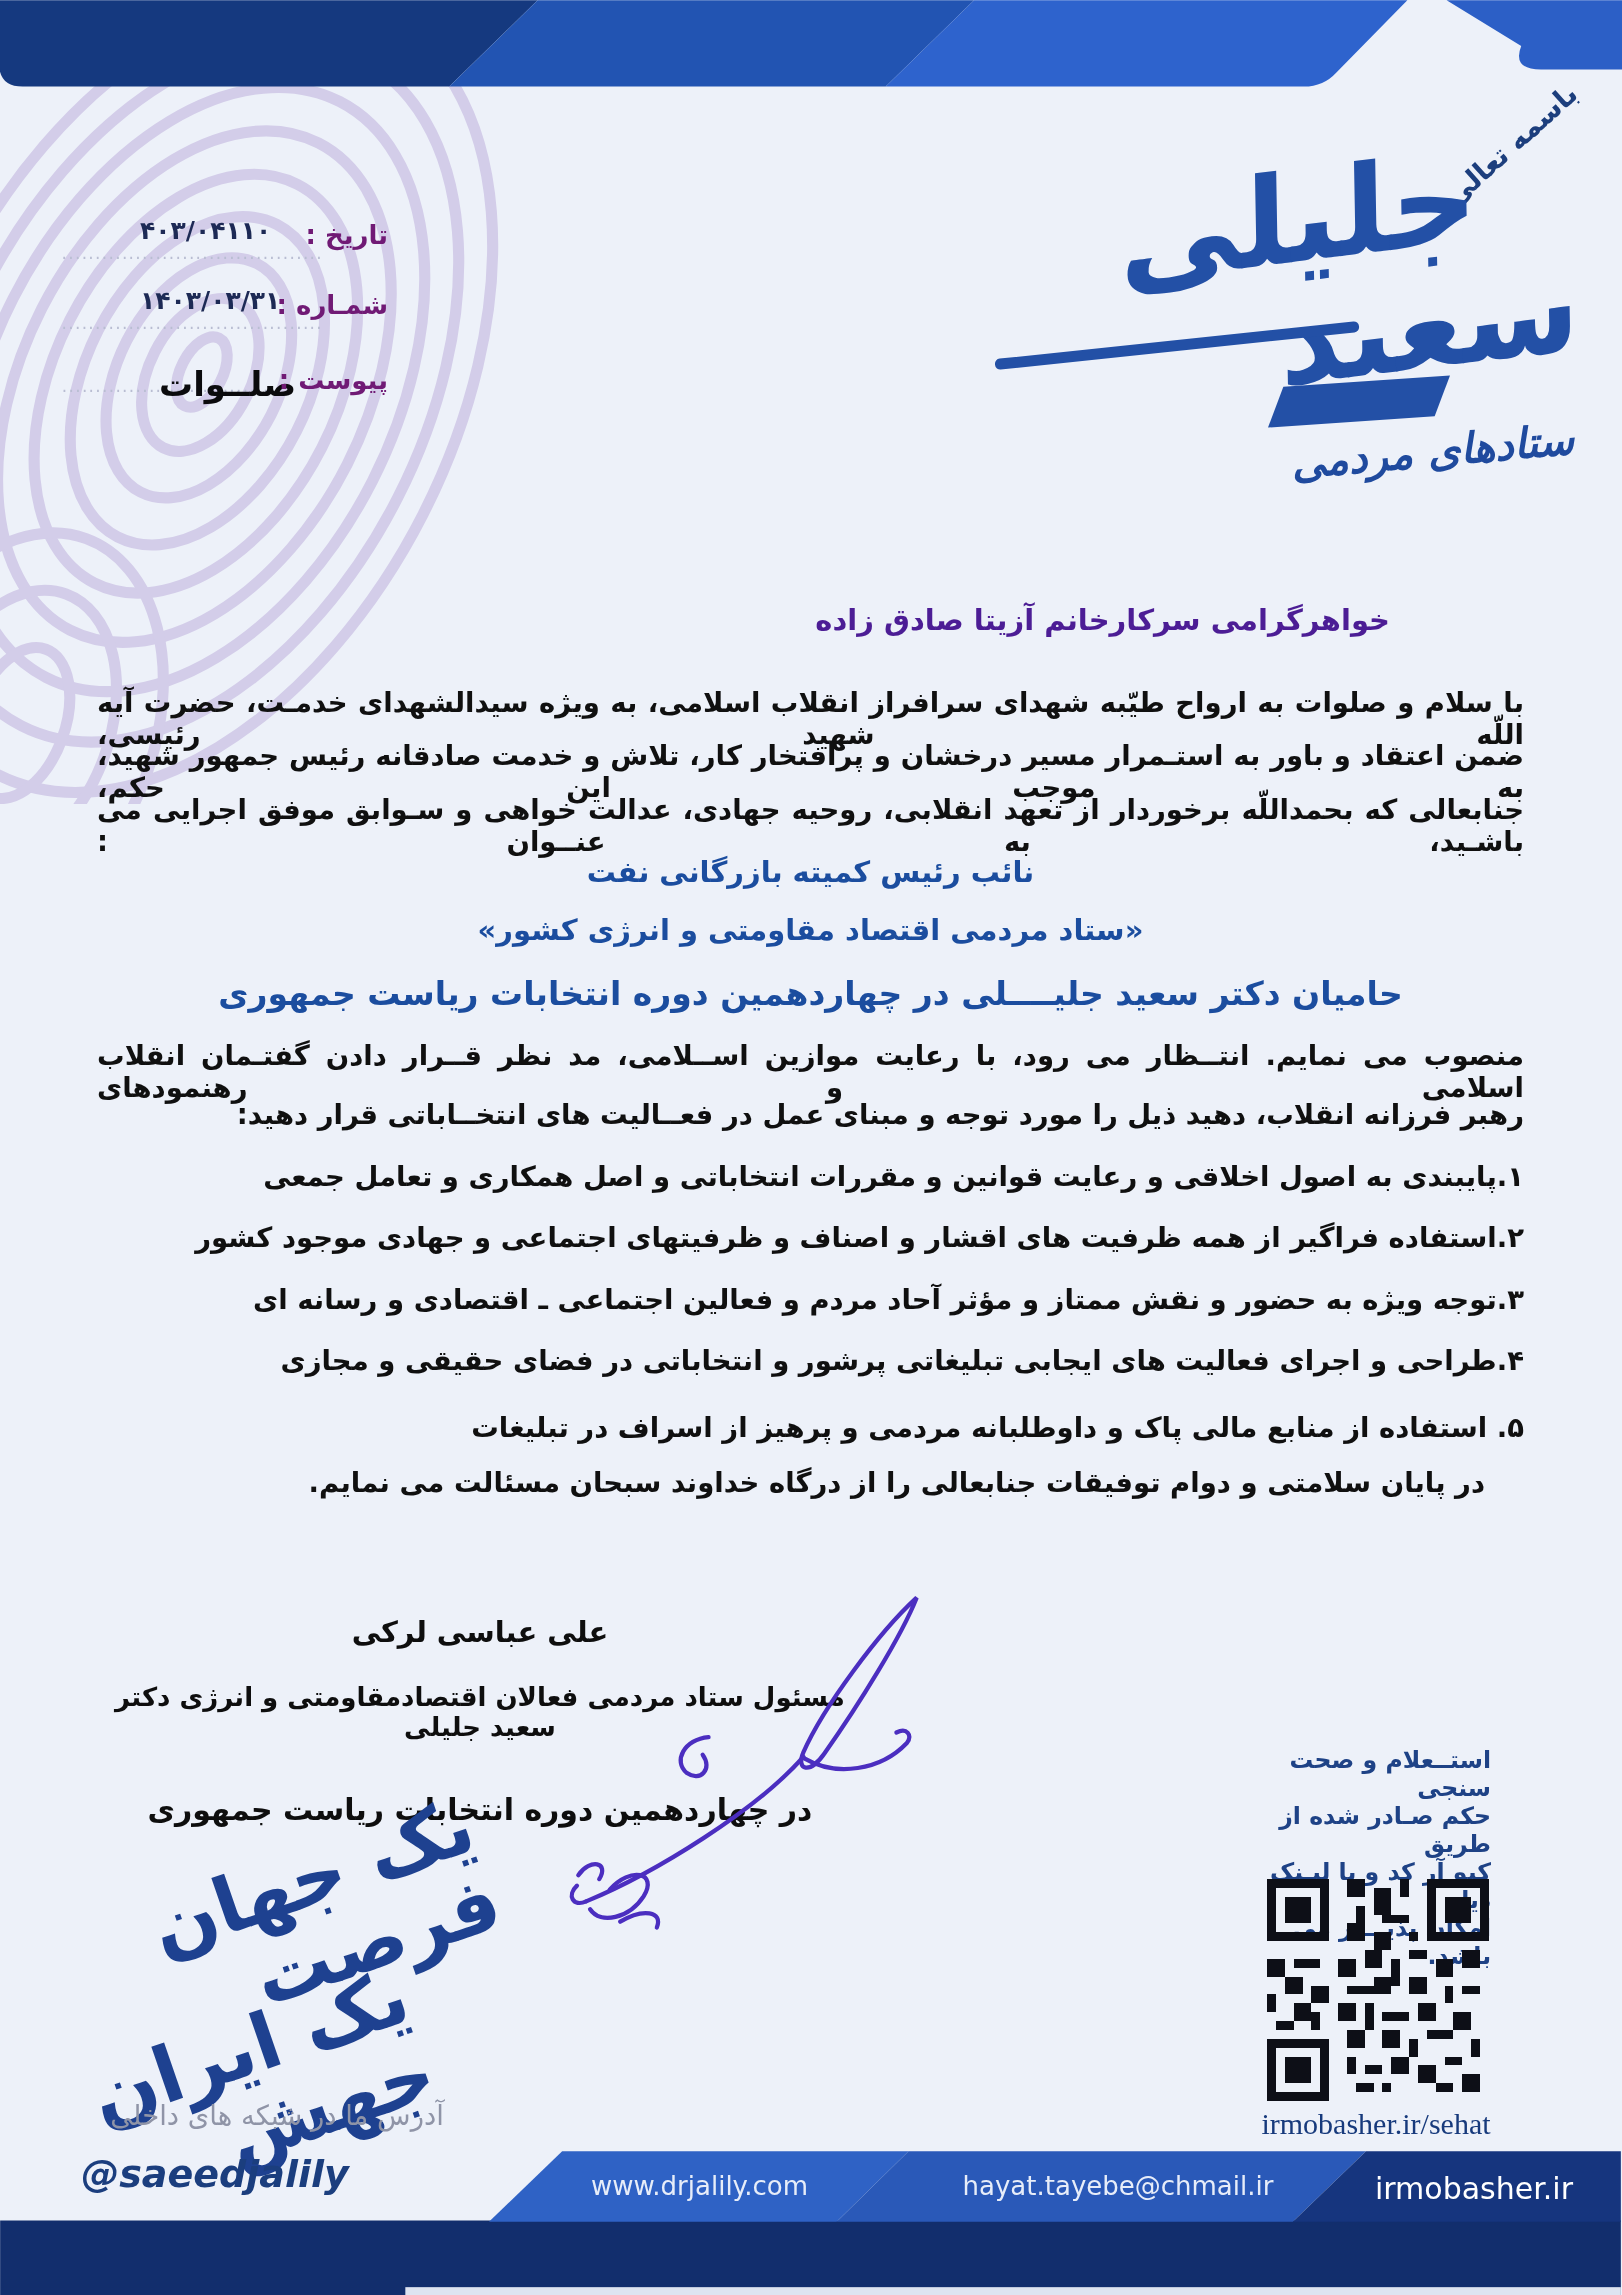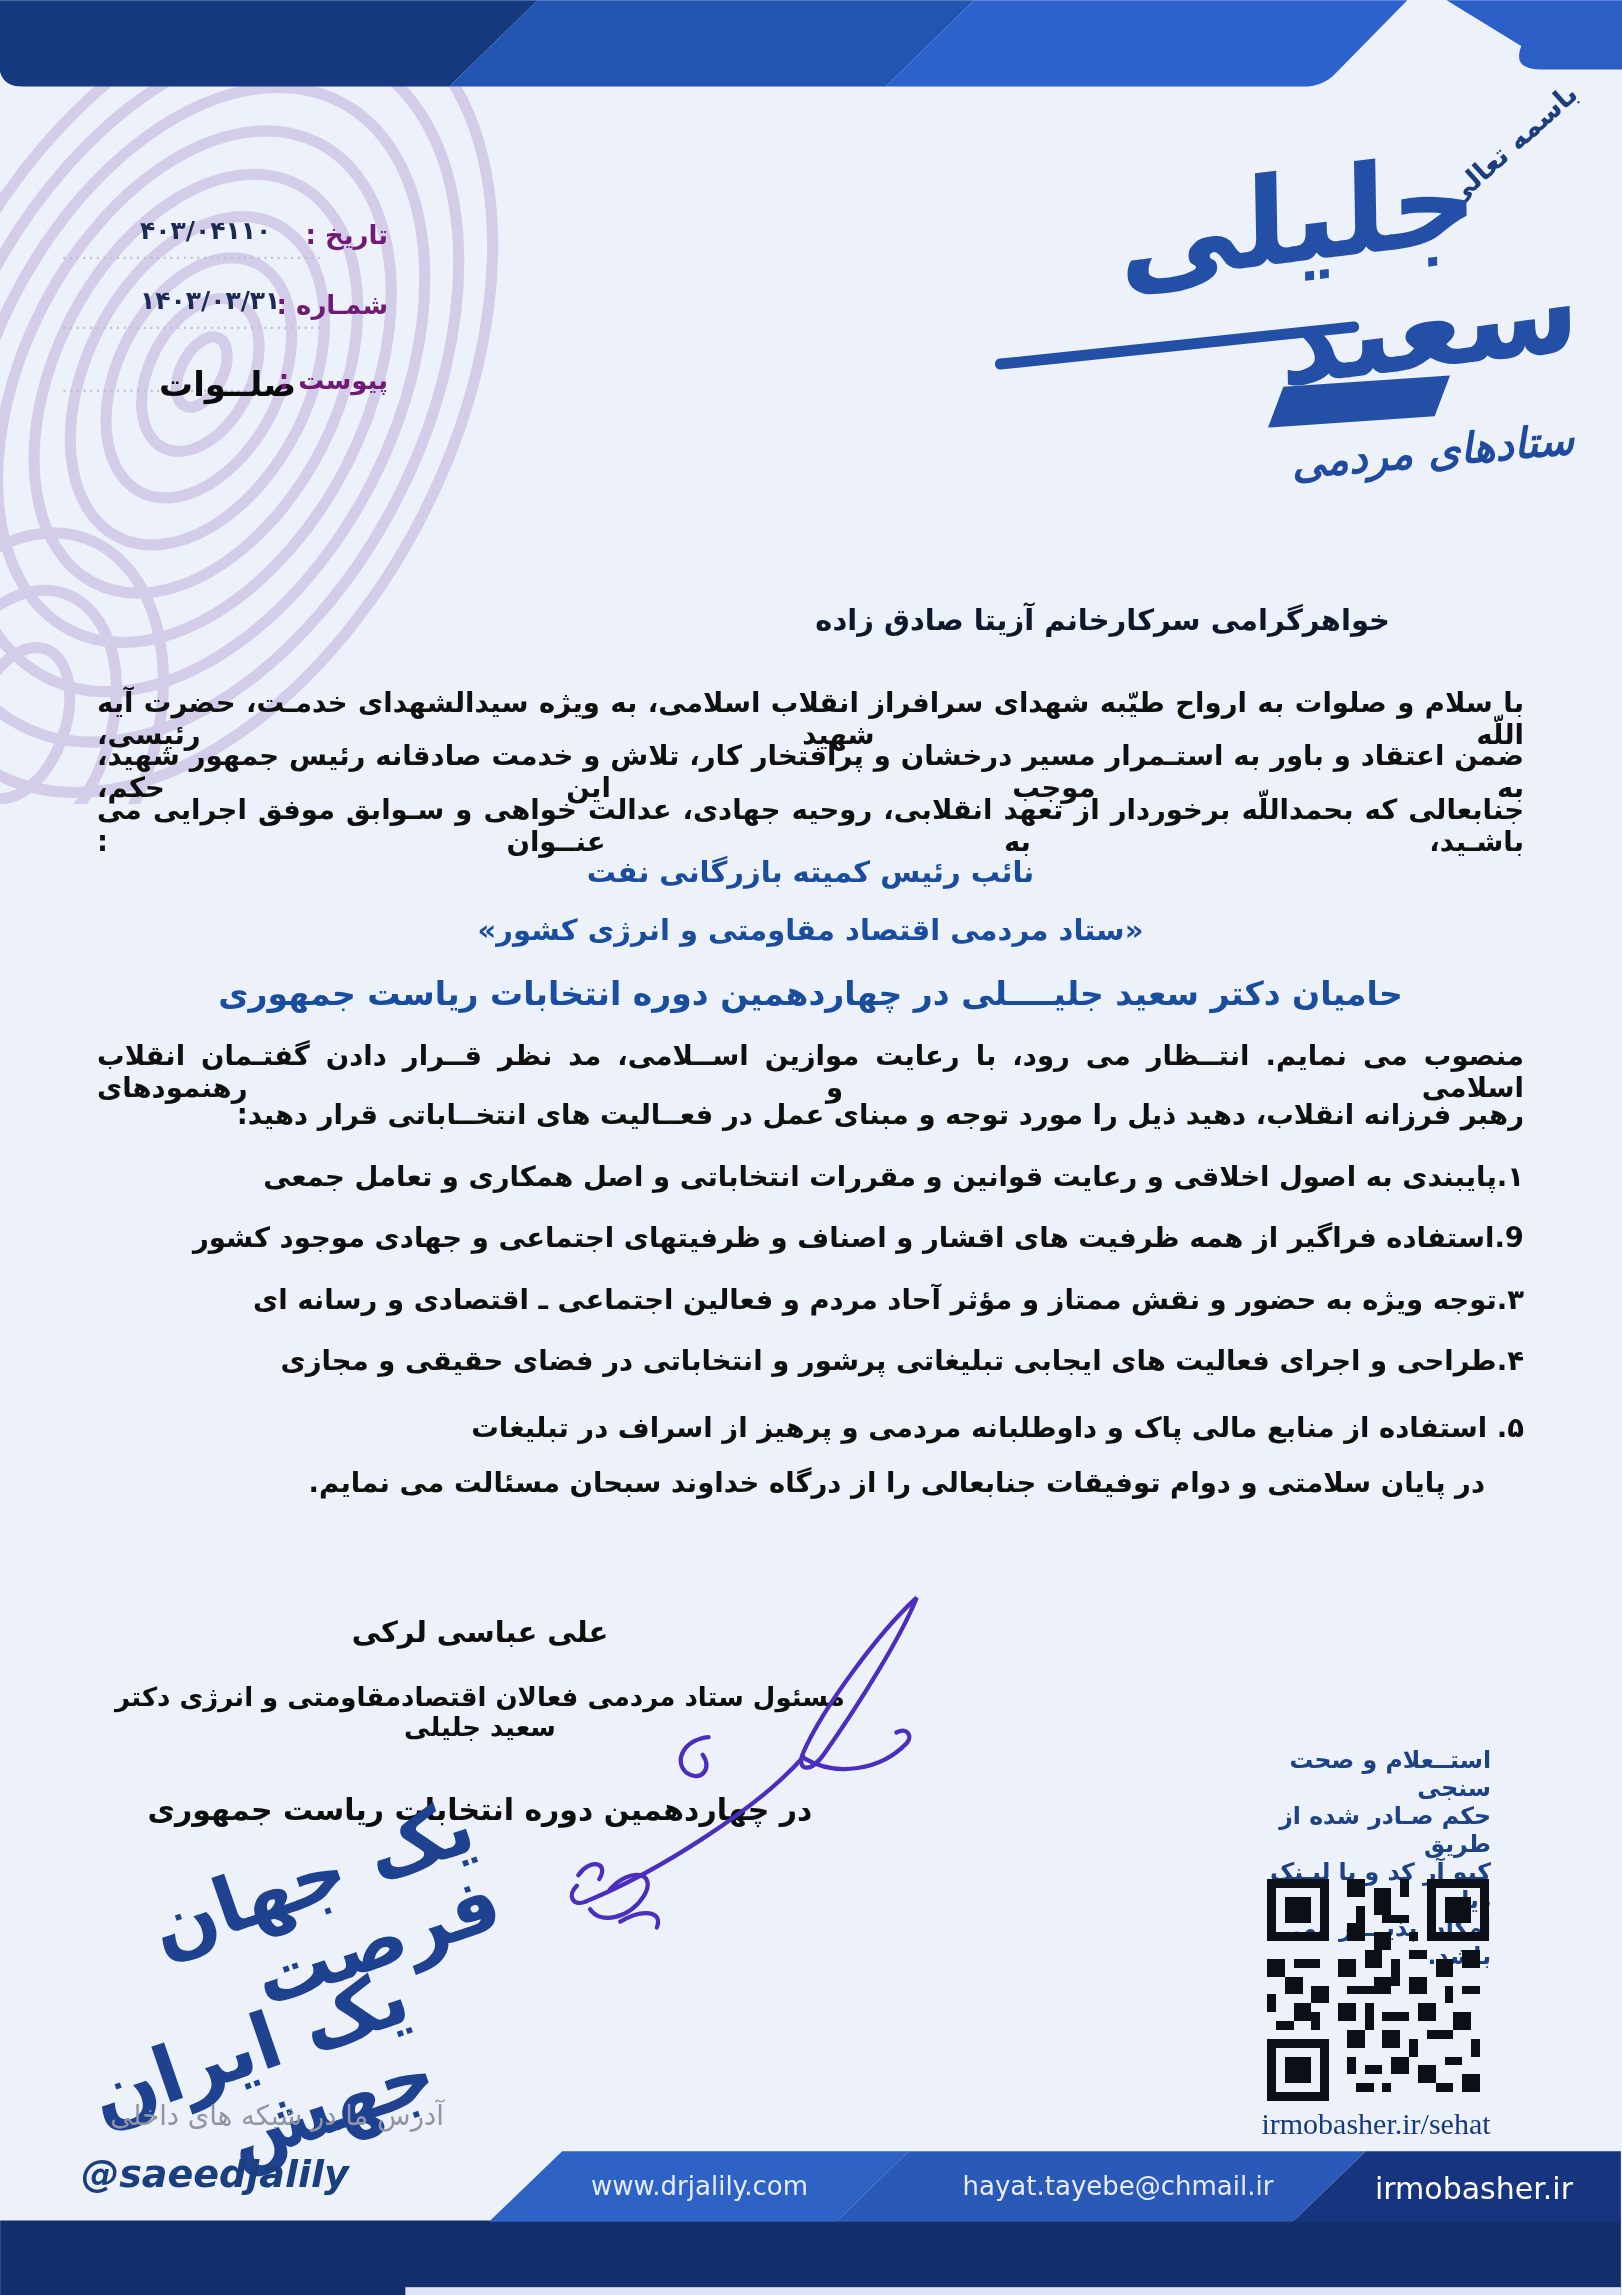--- a/index.html
+++ b/index.html
@@ -26,21 +26,21 @@
   .meta-label{position:absolute;right:0;top:9.2px;font-size:26px;font-weight:600;color:#701a75;}
   .meta-dots{position:absolute;left:0;bottom:3.9px;width:262px;overflow:hidden;white-space:nowrap;
              font-size:17px;letter-spacing:1.3px;color:#b9bdd2;}
   .meta-value{position:absolute;left:79px;bottom:22px;font-size:25px;font-weight:bold;color:#1d2a55;white-space:nowrap;}
   .meta-value.attach{left:98px;bottom:1.3px;font-size:34px;color:#0b0b0d;}
 
   
   .bodyline{left:98px;right:98px;font-size:27.5px;font-weight:bold;color:#101010;white-space:nowrap;}
   .just{white-space:normal;text-align:justify;text-align-last:justify;}
   .r{text-align:right;}
-  .salutation{right:232px;font-size:29px;font-weight:bold;color:#0f172a;}
+  .salutation{right:232px;font-size:29px;font-weight:bold;color:#4c1d95;}
   .bluetitle{left:98px;right:98px;text-align:center;font-weight:bold;color:#1b4d9f;}
 
   
   .sig{left:85px;width:792px;text-align:center;font-weight:bold;color:#0e0e0e;}
 
   
   .slogan{left:10.5px;top:1857px;width:530px;color:#1e4190;transform:rotate(-19deg);
           font-weight:bold;line-height:1.05;}
   .slogan .l1{font-size:77px;margin-right:19.6px;}
   .slogan .l2{font-size:77px;margin-top:-22px;margin-right:137px;}
@@ -120,21 +120,21 @@
   <div class="abs bodyline just" style="top:793px;">جنابعالی که بحمداللّه برخوردار از تعهد انقلابی، روحیه جهادی، عدالت خواهی و سـوابق موفق اجرایی می باشـید، به عنــوان :</div>
 
   <div class="abs bluetitle" style="top:855px;font-size:29px;">نائب رئیس کمیته بازرگانی نفت</div>
   <div class="abs bluetitle" style="top:913px;font-size:29px;">«ستاد مردمی اقتصاد مقاومتی و انرژی کشور»</div>
   <div class="abs bluetitle" style="top:974px;font-size:33px;">حامیان دکتر سعید جلیــــلی در چهاردهمین دوره انتخابات ریاست جمهوری</div>
 
   <div class="abs bodyline just" style="top:1039px;">منصوب می نمایم. انتــظار می رود، با رعایت موازین اســلامی، مد نظر قــرار دادن گفتـمان انقلاب اسلامی و رهنمودهای</div>
   <div class="abs bodyline r" style="top:1098px;">رهبر فرزانه انقلاب، دهید ذیل  را مورد توجه و مبنای عمل در فعــالیت های انتخــاباتی قرار دهید:</div>
 
   <div class="abs bodyline r" style="top:1160px;">۱.پایبندی به اصول اخلاقی و رعایت قوانین و مقررات انتخاباتی و اصل همکاری و تعامل جمعی</div>
-  <div class="abs bodyline r" style="top:1221px;">9.استفاده فراگیر از همه ظرفیت های اقشار و اصناف و ظرفیتهای اجتماعی و جهادی موجود کشور</div>
+  <div class="abs bodyline r" style="top:1221px;">۲.استفاده فراگیر از همه ظرفیت های اقشار و اصناف و ظرفیتهای اجتماعی و جهادی موجود کشور</div>
   <div class="abs bodyline r" style="top:1283px;">۳.توجه ویژه به حضور و نقش ممتاز و مؤثر آحاد مردم و فعالین اجتماعی ـ اقتصادی و رسانه ای</div>
   <div class="abs bodyline r" style="top:1344px;">۴.طراحی و اجرای فعالیت های ایجابی تبلیغاتی پرشور و انتخاباتی در فضای حقیقی و مجازی</div>
   <div class="abs bodyline r" style="top:1404px;margin-top:7px;">۵. استفاده از منابع مالی پاک و داوطلبانه مردمی و پرهیز از اسراف در تبلیغات</div>
 
   <div class="abs bodyline r" style="top:1466px;padding-right:39px;">در پایان سلامتی و دوام توفیقات جنابعالی را از درگاه خداوند سبحان مسئالت می نمایم.</div>
 
   <div class="abs sig" style="top:1615px;font-size:29px;">علی عباسی لرکی</div>
   <div class="abs sig" style="top:1682px;font-size:26px;">مسئول ستاد مردمی فعالان اقتصادمقاومتی و انرژی دکتر سعید جلیلی</div>
   <div class="abs sig" style="top:1792px;font-size:30px;">در چهاردهمین دوره انتخابات ریاست جمهوری</div>
 

